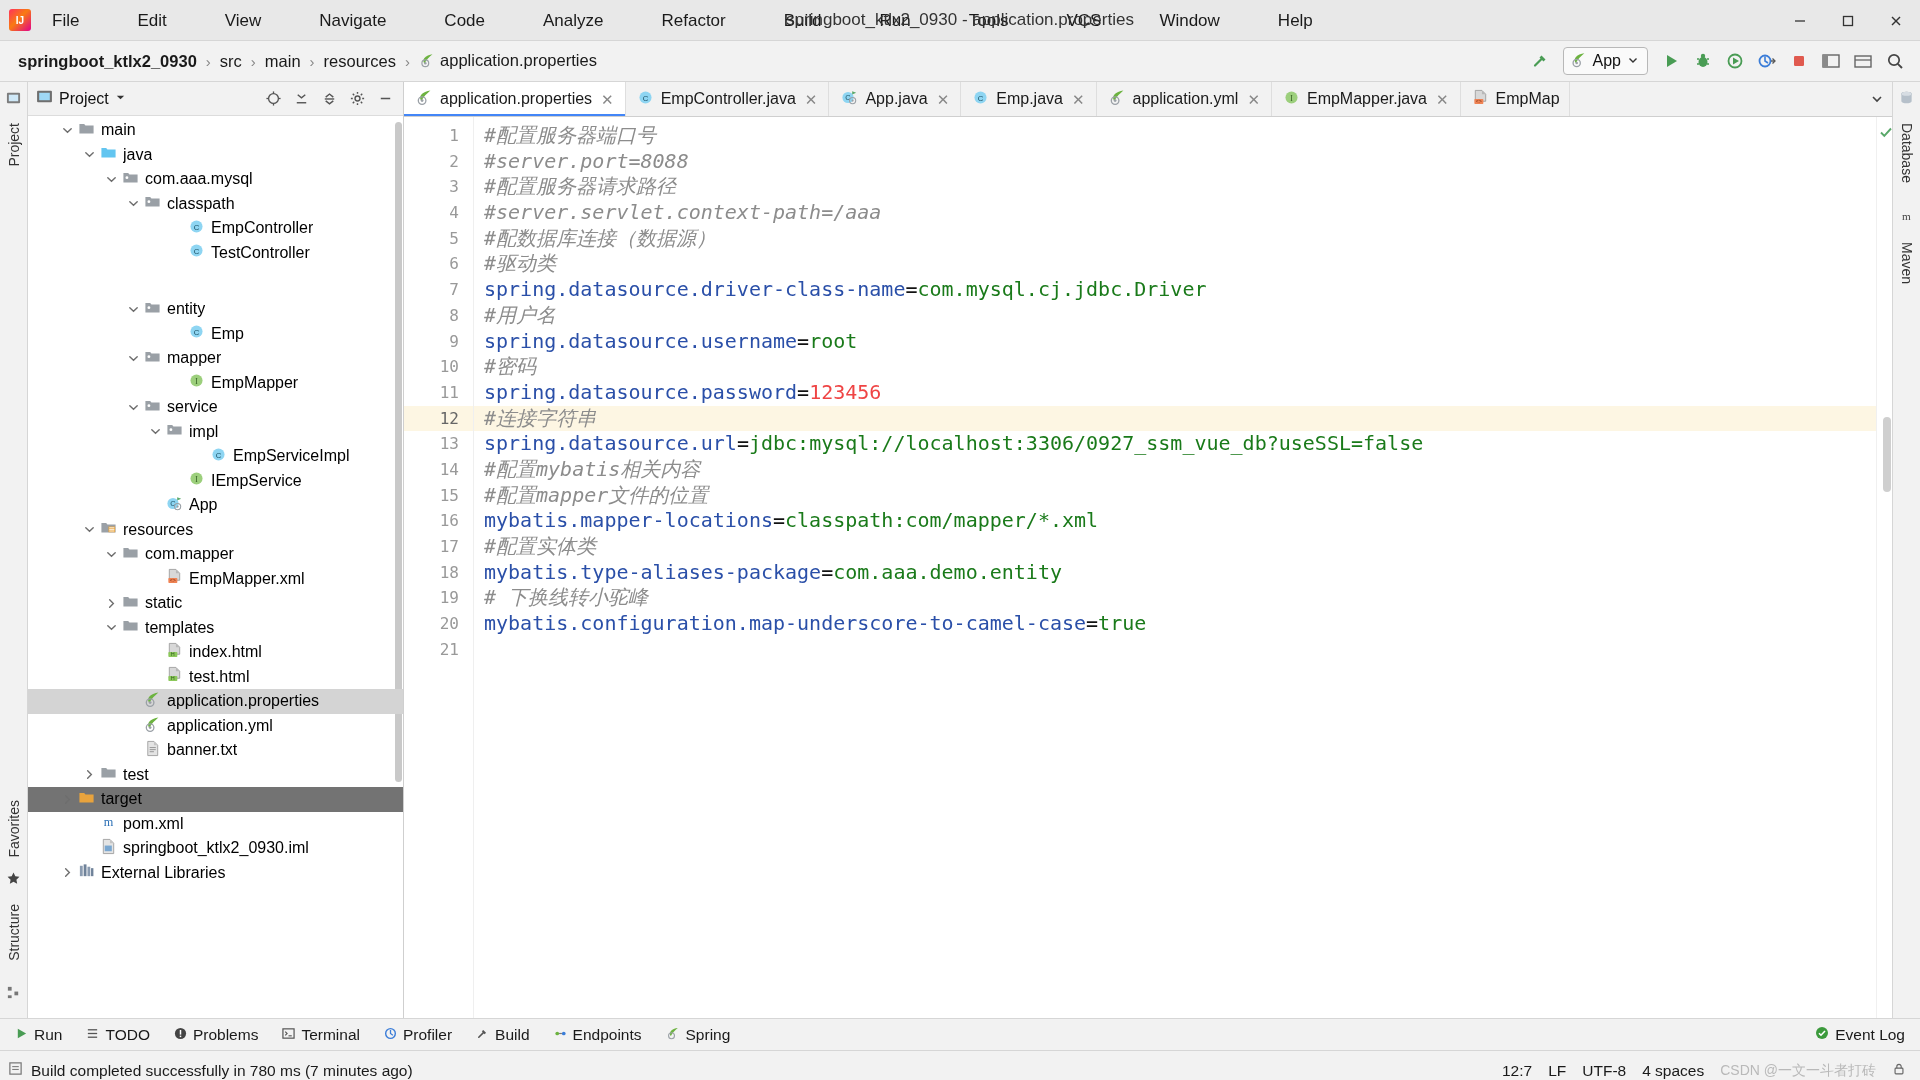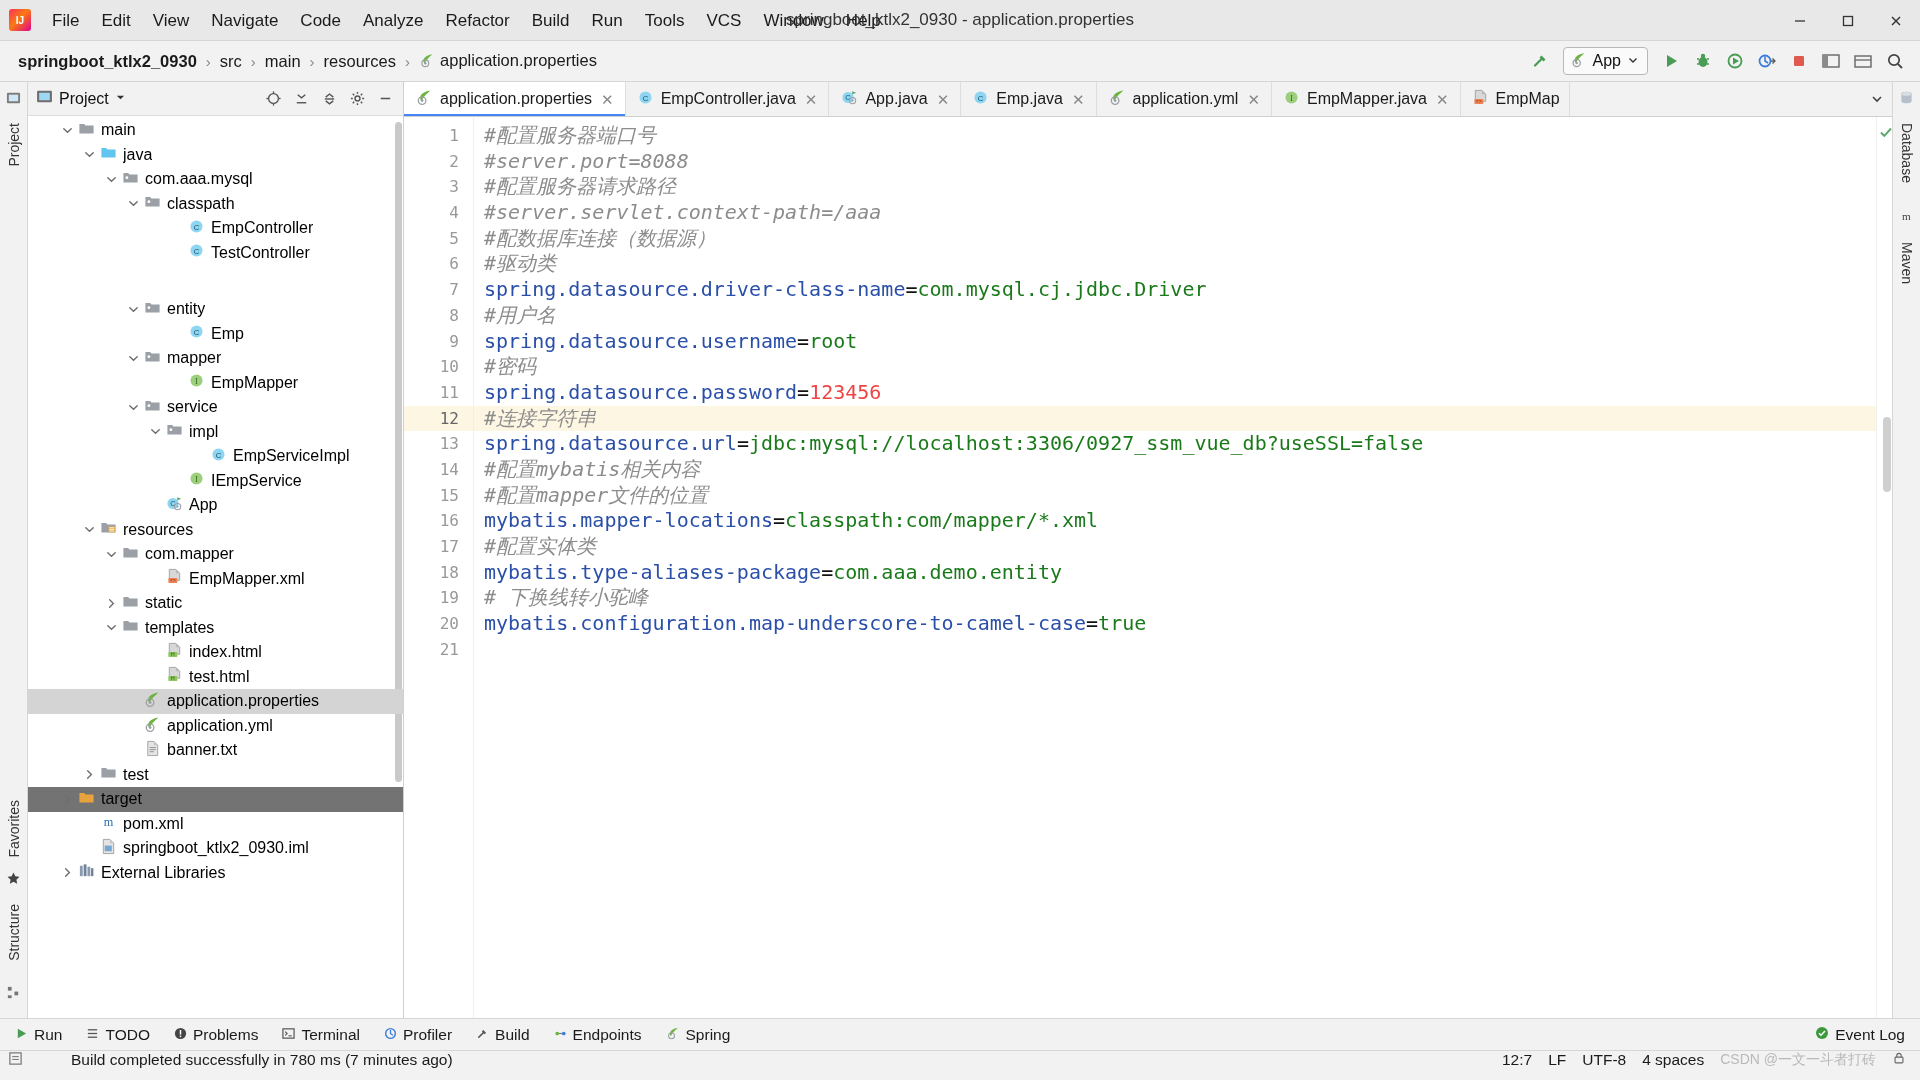--- a/index.html
+++ b/index.html
@@ -20,21 +20,21 @@
   .ij-logo {
     width: 22px; height: 22px; margin-left: 9px; margin-right: 10px; position: relative;
     background: linear-gradient(135deg,#fe315d 0%, #f97a12 45%, #e1028b 100%);
     border-radius: 3px; flex: none;
   }
   .ij-logo::after {
     content: "IJ"; position: absolute; inset: 0; color: #fff;
     font-size: 10px; font-weight: bold; display: flex; align-items: center; justify-content: center;
     font-family: "Liberation Sans", sans-serif;
   }
-  .menu { display: flex; align-items: center; height: 100%; }
+  .menu { display: flex; align-items: center; height: 100%; gap: 36px; }
   .menu-item {
     padding: 0 11px; font-size: 17px; color: #1a1a1a; line-height: 41px;
     cursor: default; white-space: nowrap;
   }
   .win-title {
     position: absolute; left: 0; right: 0; text-align: center; font-size: 17px;
     color: #333; pointer-events: none;
   }
   .win-ctl { margin-left: auto; display: flex; height: 100%; z-index: 2; }
   .win-btn {
@@ -171,23 +171,22 @@
   }
   .tw-item {
     display: flex; align-items: center; gap: 6px; padding: 0 11px; height: 26px;
     font-size: 15.5px; color: #1a1a1a; border-radius: 3px;
   }
   .tw-right { margin-left: auto; display: flex; align-items: flex-end; gap: 7px; padding-right: 4px; }
 
   
   .status {
     height: 30px; background: #f2f2f2; border-top: 1px solid #d6d6d6;
-    display: flex; align-items: flex-start; flex: none; font-size: 15.5px; color: #1a1a1a;
+    display: flex; align-items: flex-end; flex: none; font-size: 15.5px; color: #1a1a1a;
     padding-left: 8px;
-    gap: 40px;
   }
   .status-msg { margin-left: 8px; }
   .status-right { margin-left: auto; display: flex; align-items: center; gap: 16px; padding-right: 14px; }
   .st-chunk { white-space: nowrap; }
   .watermark { color: #b9b9b9; font-size: 14px; }
 
   svg { shape-rendering: geometricPrecision; }
 </style>
 </head>
 <body>

